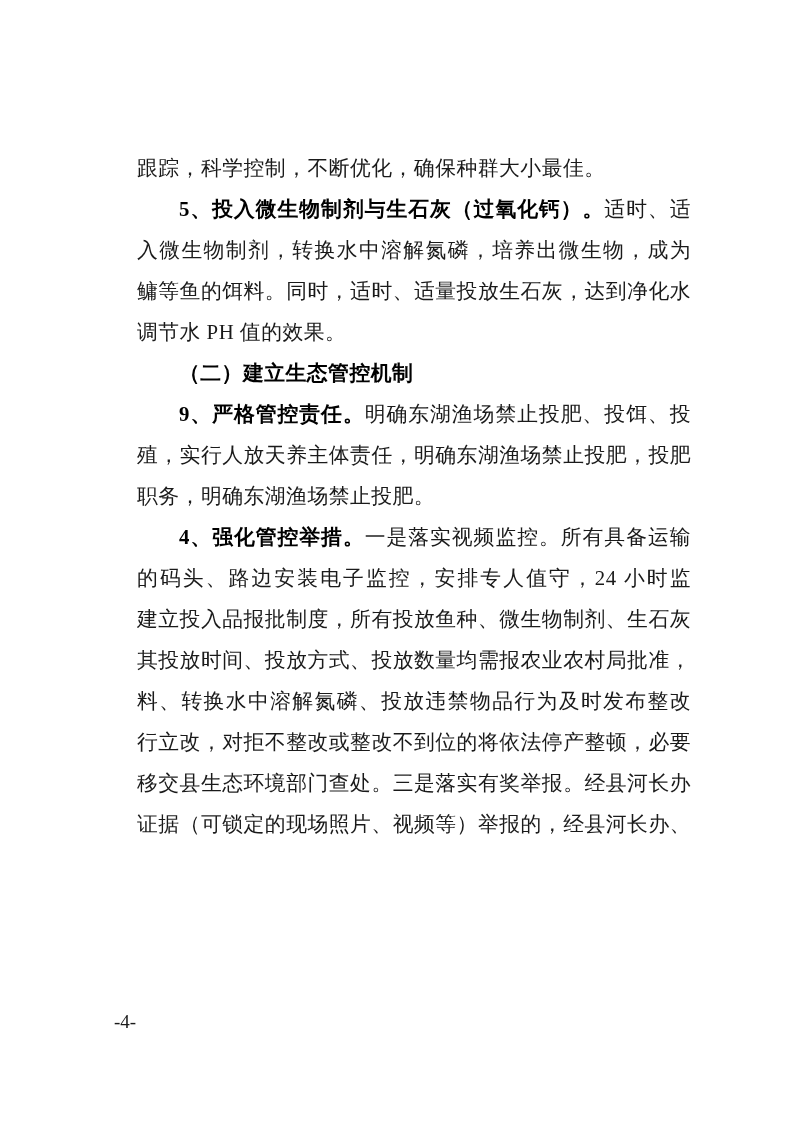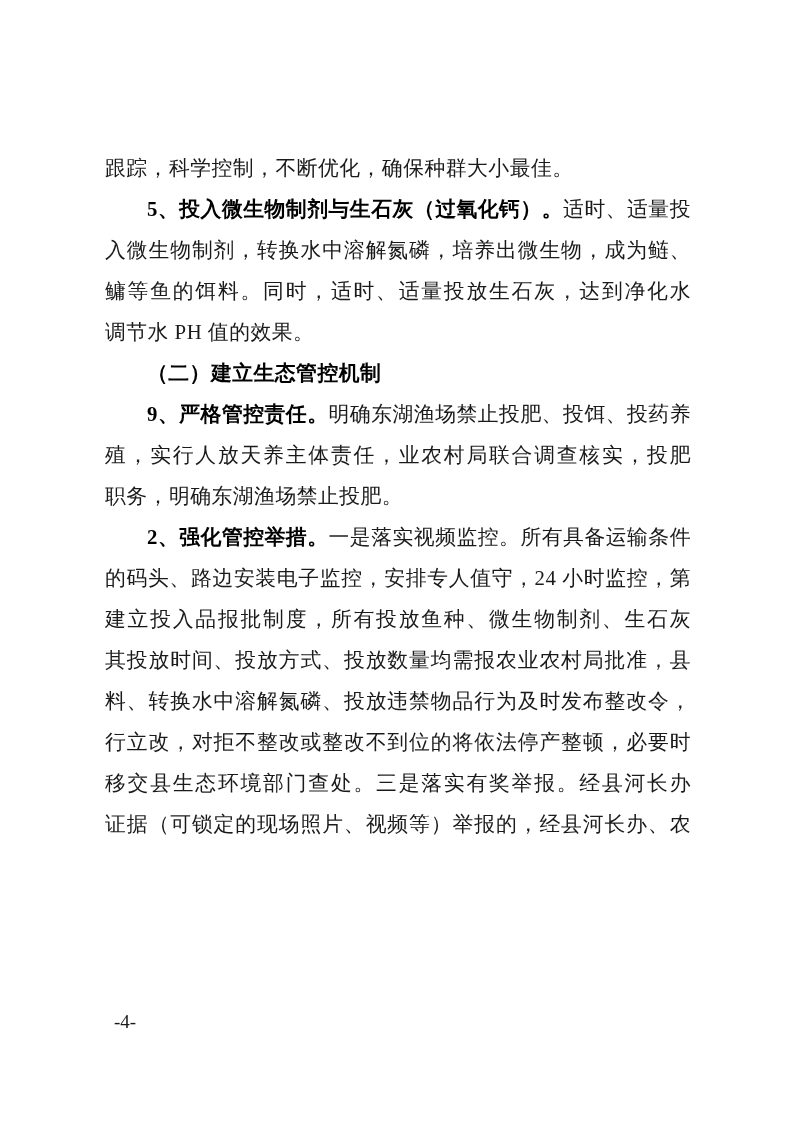--- a/index.html
+++ b/index.html
@@ -22,20 +22,21 @@
     width: 586px;
   }
   .line {
     height: 41px;
     line-height: 41px;
     font-size: 20.8px;
     color: #1a1a1a;
     letter-spacing: 0.5px;
     white-space: nowrap;
     overflow: hidden;
+    margin-left: 32px;
   }
   .line.justify {
     white-space: normal;
     text-align: justify;
     text-align-last: justify;
   }
   .line.indent {
     text-indent: 42px;
   }
   .seg { font-weight: normal; }
@@ -58,23 +59,23 @@
 
 <div class="page">
   <div class="doc-body">
       <div class="line"><span class="seg">跟踪，科学控制，不断优化，确保种群大小最佳。</span></div>
       <div class="line justify indent"><span class="seg bold">5、投入微生物制剂与生石灰（过氧化钙）。</span><span class="seg">适时、适量投</span></div>
       <div class="line justify"><span class="seg">入微生物制剂，转换水中溶解氮磷，培养出微生物，成为鲢、</span></div>
       <div class="line justify"><span class="seg">鳙等鱼的饵料。同时，适时、适量投放生石灰，达到净化水质，</span></div>
       <div class="line"><span class="seg">调节水 PH 值的效果。</span></div>
       <div class="line indent"><span class="seg bold">（二）建立生态管控机制</span></div>
       <div class="line justify indent"><span class="seg bold">9、严格管控责任。</span><span class="seg">明确东湖渔场禁止投肥、投饵、投药养</span></div>
-      <div class="line justify"><span class="seg">殖，实行人放天养主体责任，业农村局联合调查核实，投肥</span></div>
+      <div class="line justify"><span class="seg">殖，实行人放天养主体责任，明确东湖渔场禁止投肥，投肥</span></div>
       <div class="line"><span class="seg">职务，明确东湖渔场禁止投肥。</span></div>
-      <div class="line justify indent"><span class="seg bold">2、强化管控举措。</span><span class="seg">一是落实视频监控。所有具备运输条件</span></div>
+      <div class="line justify indent"><span class="seg bold">4、强化管控举措。</span><span class="seg">一是落实视频监控。所有具备运输条件</span></div>
       <div class="line justify"><span class="seg">的码头、路边安装电子监控，安排专人值守，24 小时监控，第</span></div>
       <div class="line justify"><span class="seg">建立投入品报批制度，所有投放鱼种、微生物制剂、生石灰等，</span></div>
       <div class="line justify"><span class="seg">其投放时间、投放方式、投放数量均需报农业农村局批准，县</span></div>
       <div class="line justify"><span class="seg">料、转换水中溶解氮磷、投放违禁物品行为及时发布整改令，立</span></div>
       <div class="line justify"><span class="seg">行立改，对拒不整改或整改不到位的将依法停产整顿，必要时</span></div>
       <div class="line justify"><span class="seg">移交县生态环境部门查处。三是落实有奖举报。经县河长办</span></div>
       <div class="line justify"><span class="seg">证据（可锁定的现场照片、视频等）举报的，经县河长办、农</span></div>
     </div>
   <div class="page-number">-4-</div>
 </div>

